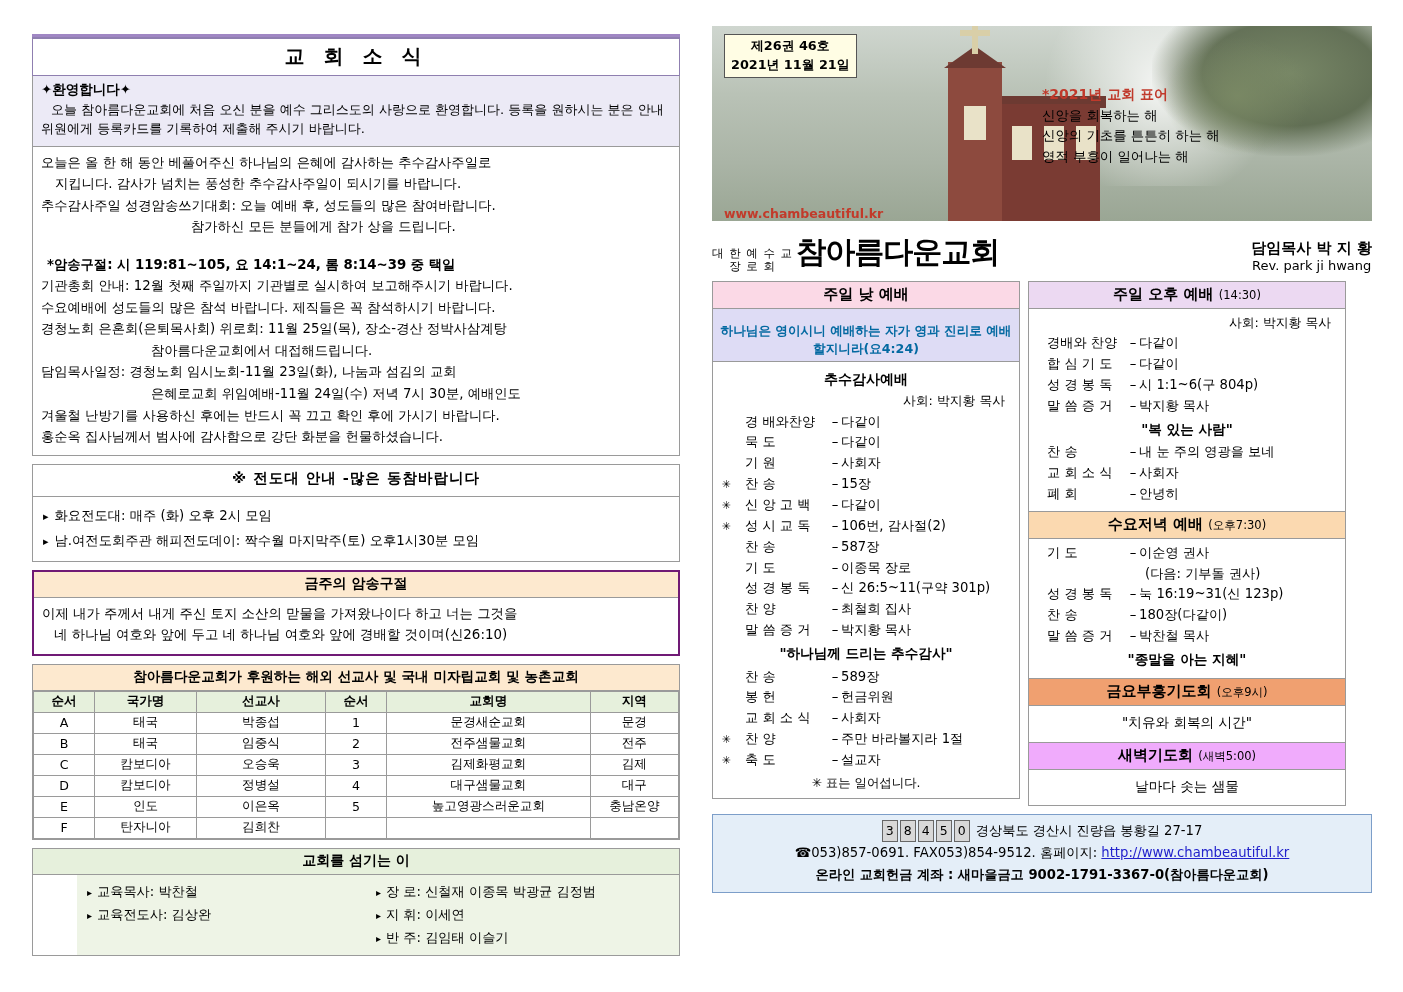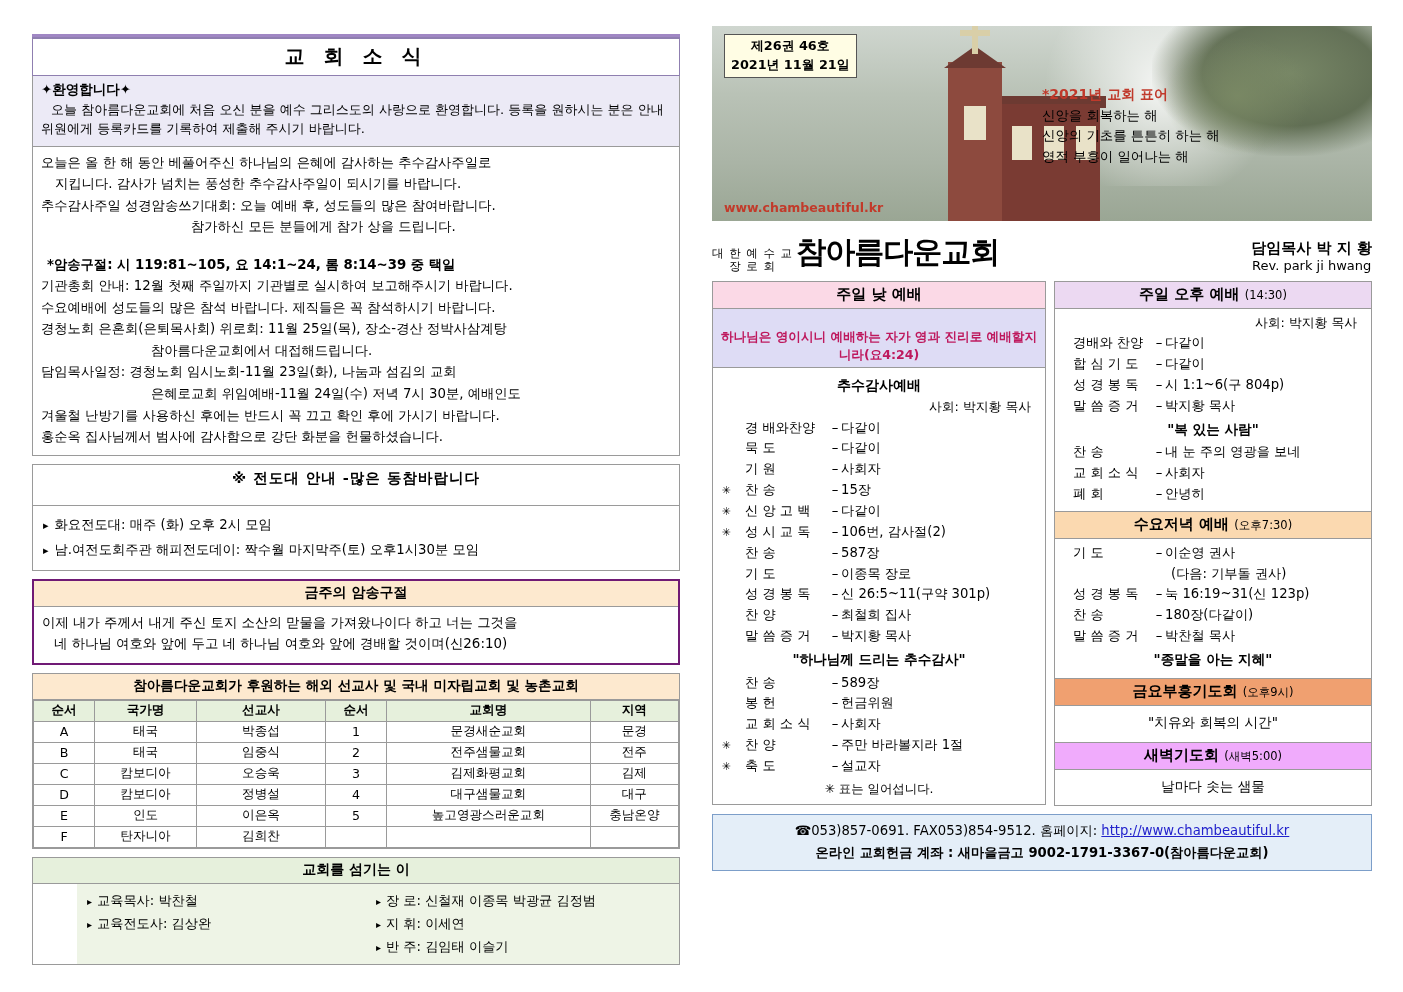--- a/index.html
+++ b/index.html
@@ -49,21 +49,21 @@
   .notice-line { font-size:13.3px; line-height:1.62; }
   .ind { display:block; padding-left:14px; }
   .ind2 { display:block; padding-left:150px; }
   .ind3 { display:block; padding-left:110px; }
   .memo-line { font-weight:bold; padding-left:6px;margin-top:16px; }
 
   
   .sec { margin-top:8px; border:1px solid #9a9a9a; }
   .sec-title {
     text-align:center; font-weight:bold; font-size:14.5px;
-    padding:4px 0 17px;
+    padding:4px 0 8px;
   }
   .sec-body { padding:6px 10px 8px; font-size:13.3px; line-height:1.9; }
 
   .evang { border:1px solid #9a9a9a; }
   .evang .sec-title { background:#fff; border-bottom:1px solid #9a9a9a; letter-spacing:1px;}
   .bullet:before { content:"▸"; margin-right:6px; font-size:11px; }
 
   .verse-sec { margin-top:8px; border:2px solid #701a75; }
   .verse-title { background:#fde9cf; text-align:center; font-weight:bold; font-size:14px; padding:3px 0 4px; border-bottom:1px solid #9a9a9a;}
   .verse-body { padding:6px 8px 8px; font-size:13.4px; line-height:1.55; }
@@ -100,54 +100,54 @@
   .tree2 { position:absolute; right:60px; top:10px; width:150px; height:120px;
     background:radial-gradient(ellipse at 50% 50%, #7d8c66 0%, rgba(125,140,102,0) 70%); opacity:.8;}
   .church-body { position:absolute; left:268px; top:78px; width:120px; height:118px; background:#7a3b33; }
   .church-tower { position:absolute; left:236px; top:36px; width:54px; height:160px; background:#8d4a3e; }
   .tower-roof { position:absolute; left:232px; top:20px; width:0; height:0;
     border-left:31px solid transparent; border-right:31px solid transparent; border-bottom:22px solid #6d3a32; }
   .cross-v { position:absolute; left:260px; top:-6px; width:6px; height:34px; background:#d9cfa8; }
   .cross-h { position:absolute; left:248px; top:4px; width:30px; height:6px; background:#d9cfa8; }
   .win { position:absolute; background:#e9e2c8; }
   .roofline { position:absolute; left:262px; top:70px; width:132px; height:12px; background:#6d3a32; }
-  .banner-url { position:absolute; left:12px; bottom:6px; color:#c23a2a; font-size:12.5px; font-weight:bold; }
+  .banner-url { position:absolute; left:12px; bottom:0; color:#c23a2a; font-size:12.5px; font-weight:bold; }
 
   .vol-box {
     position:absolute; left:12px; top:8px;
     border:1px solid #555; background:#fffde4;
     font-size:12.8px; font-weight:bold; text-align:center;
     padding:2px 6px 3px; line-height:1.45;
   }
   .slogan { position:absolute; left:330px; top:58px; font-size:13.4px; line-height:1.55; }
   .slogan .s-title { color:#c0392b; font-weight:bold; font-size:14px; }
 
   .church-title-row { display:flex; align-items:flex-end; margin-top:6px; height:46px; }
   .denom { font-size:11.5px; line-height:1.15; text-align:center; padding-right:3px; letter-spacing:1px;}
   .cname { font-size:30px; font-weight:bold; letter-spacing:-1px; }
   .pastor { margin-left:auto; text-align:center; }
   .pastor .p1 { font-size:15px; font-weight:bold;text-align:right; }
   .pastor .p2 { font-size:13px; }
 
   .order-wrap { display:flex; gap:8px; margin-top:8px; }
-  .col-a { width:334px; }
+  .col-a { width:308px; }
   .col-b { width:318px; }
 
   .ob { border:1px solid #9a9a9a; }
   .ob-title { text-align:center; font-weight:bold; font-size:15px; padding:3px 0 4px; border-bottom:1px solid #9a9a9a; }
   .t-pink { background:#fbd9e6; }
   .t-purple { background:#ecd9f2; }
   .t-orange { background:#fbd9b0; }
   .t-deeporange { background:#f0a070; }
   .t-lilac { background:#f0abfc; }
   .ob-title small { font-size:11.5px; font-weight:normal; }
 
   .verse-head {
-    background:#dedcf5; text-align:center; color:#be185d; font-weight:bold;
-    font-size:12.6px; line-height:1.4; padding:19px 2px 4px; border-bottom:1px solid #9a9a9a;
+    background:#dedcf5; text-align:center; color:#0369a1; font-weight:bold;
+    font-size:12.6px; line-height:1.4; padding:13px 2px 4px; border-bottom:1px solid #9a9a9a;
   }
   .ob-body { padding:4px 6px 6px; font-size:13.2px; line-height:1.58; }
   .sub-title { text-align:center; font-weight:bold; font-size:14px; margin:2px 0 1px; }
   .lead { text-align:right; padding-right:8px; font-size:12.8px; }
   .row { display:flex; align-items:baseline; }
   .star { width:14px; flex:0 0 14px; text-align:center; font-size:11px; }
   .nm { width:96px; flex:0 0 96px; display:flex; justify-content:space-between; padding-left:12px; padding-right:2px;}
   .nm.narrow { width:92px; flex:0 0 92px; }
   .dash { width:12px; flex:0 0 12px; text-align:center; }
   .val { flex:1; }
@@ -561,20 +561,26 @@
           <div class="ob-body">
             <div class="quote" style="font-weight:normal">날마다 솟는 샘물</div>
           </div>
         </div>
 
       </div>
     </div>
 
     <div class="contact">
       <div>
+        <span class="zip">
+          <span>3</span><span>8</span><span>4</span><span>5</span><span>0</span>
+        </span>
+        <span>경상북도 경산시 진량읍 봉황길 27-17</span>
+      </div>
+      <div>
         <span>☎053)857-0691. FAX053)854-9512. 홈페이지:</span>
         <a href="#">http://www.chambeautiful.kr</a>
       </div>
       <div class="bold">온라인 교회헌금 계좌 : 새마을금고 9002-1791-3367-0(참아름다운교회)</div>
     </div>
 
   </div>
 </div>
 
 </body></html>

